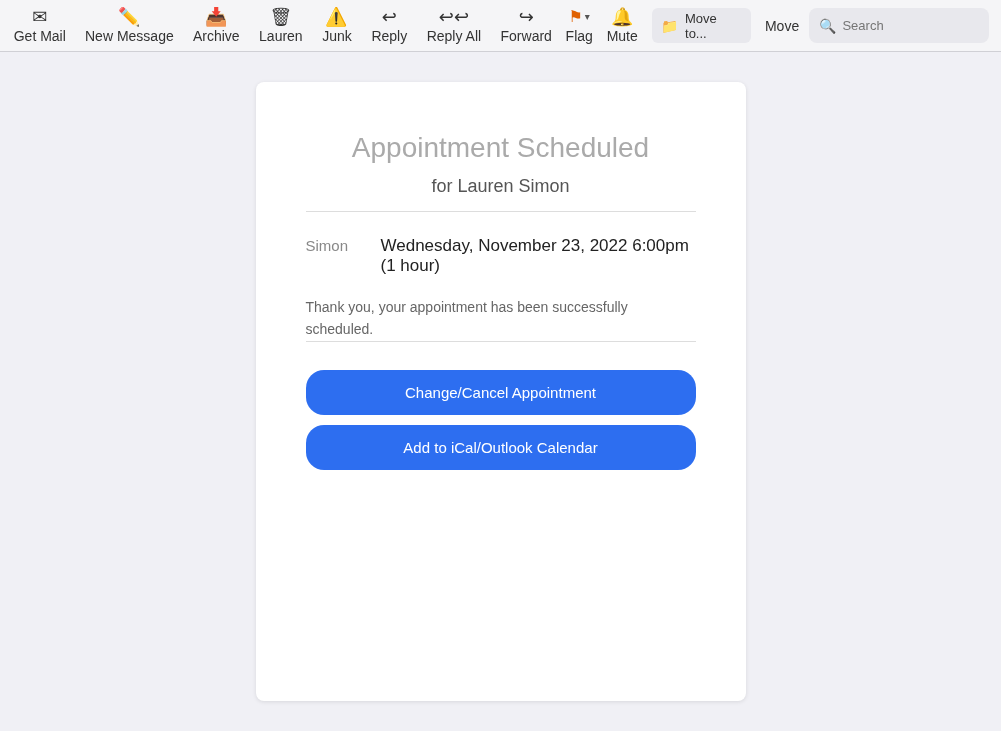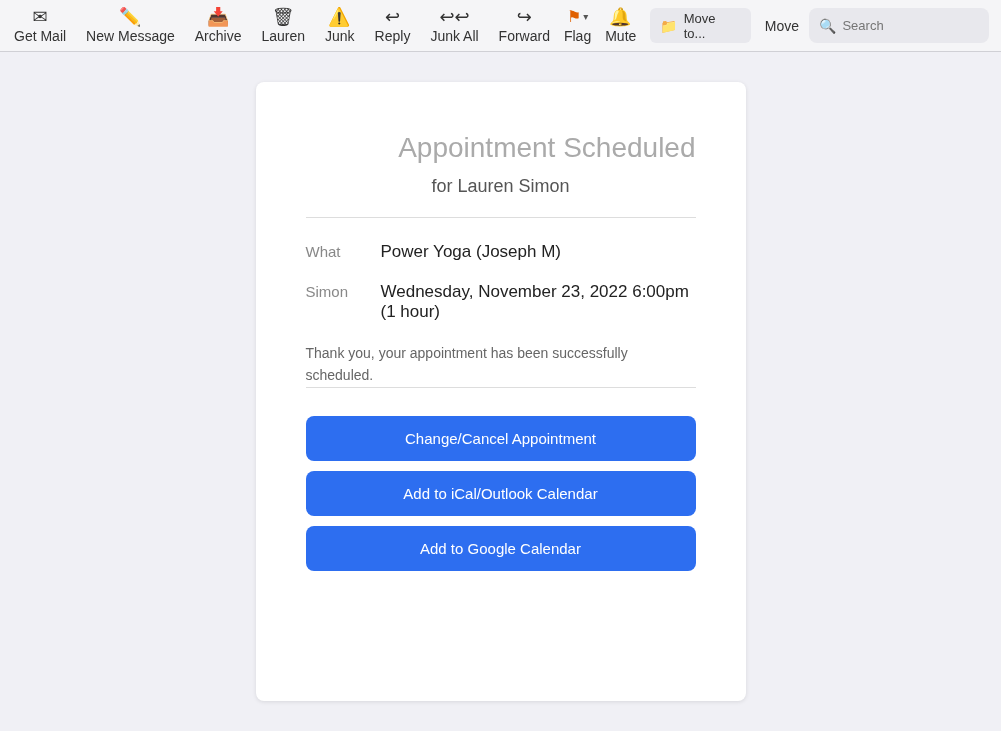--- a/index.html
+++ b/index.html
@@ -104,32 +104,32 @@
     .email-card {
       background: #ffffff;
       border-radius: 8px;
       max-width: 490px;
       width: 100%;
       padding: 50px 50px 40px 50px;
       box-shadow: 0 1px 4px rgba(0,0,0,0.1);
     }
 
     .email-title {
-      text-align: right;
+      text-align: center;
       font-size: 28px;
       font-weight: 400;
       color: #aaaaaa;
       margin-bottom: 12px;
     }
 
     .email-subtitle {
       text-align: center;
       font-size: 18px;
       color: #555555;
-      margin-bottom: 20px;
+      margin-bottom: 14px;
     }
 
     .email-divider {
       border: none;
       border-top: 1px solid #dddddd;
       margin: 0 0 24px 0;
     }
 
     .detail-row {
       display: flex;
@@ -163,21 +163,21 @@
       border-top: 1px solid #dddddd;
       margin: 0 0 28px 0;
     }
 
     .btn-blue {
       display: block;
       width: 100%;
       background: #2d6ef0;
       color: #ffffff;
       border: none;
-      border-radius: 8px;
+      border-radius: 18px;
       padding: 14px 20px;
       font-size: 15px;
       font-weight: 500;
       text-align: center;
       cursor: pointer;
       margin-bottom: 10px;
     }
   </style>
 </head>
 <body>
@@ -202,21 +202,21 @@
   <div class="toolbar-item">
     <span class="toolbar-icon">⚠️</span>
     <span class="toolbar-label">Junk</span>
   </div>
   <div class="toolbar-item">
     <span class="toolbar-icon">↩</span>
     <span class="toolbar-label">Reply</span>
   </div>
   <div class="toolbar-item">
     <span class="toolbar-icon">↩↩</span>
-    <span class="toolbar-label">Junk All</span>
+    <span class="toolbar-label">Reply All</span>
   </div>
   <div class="toolbar-item">
     <span class="toolbar-icon">↪</span>
     <span class="toolbar-label">Forward</span>
   </div>
   <div class="toolbar-flag-group">
     <div class="flag-row">
       <span class="flag-icon">⚑</span>
       <span class="chevron-icon">▾</span>
     </div>
@@ -239,31 +239,26 @@
   </div>
 </div>
 
 <div class="main-content">
   <div class="email-card">
     <h1 class="email-title">Appointment Scheduled</h1>
     <p class="email-subtitle">for Lauren Simon</p>
 
     <hr class="email-divider">
 
-    <div class="detail-row">
-      <span class="detail-label">What</span>
-      <span class="detail-value">Power Yoga (Joseph M)</span>
-    </div>
 
     <div class="detail-row">
       <span class="detail-label">Simon</span>
       <span class="detail-value">Wednesday, November 23, 2022 6:00pm (1 hour)</span>
     </div>
 
     <p class="email-body">Thank you, your appointment has been successfully scheduled.</p>
 
     <hr class="email-divider-bottom">
 
     <button class="btn-blue">Change/Cancel Appointment</button>
     <button class="btn-blue">Add to iCal/Outlook Calendar</button>
-    <button class="btn-blue">Add to Google Calendar</button>
   </div>
 </div>
 
 </body></html>

